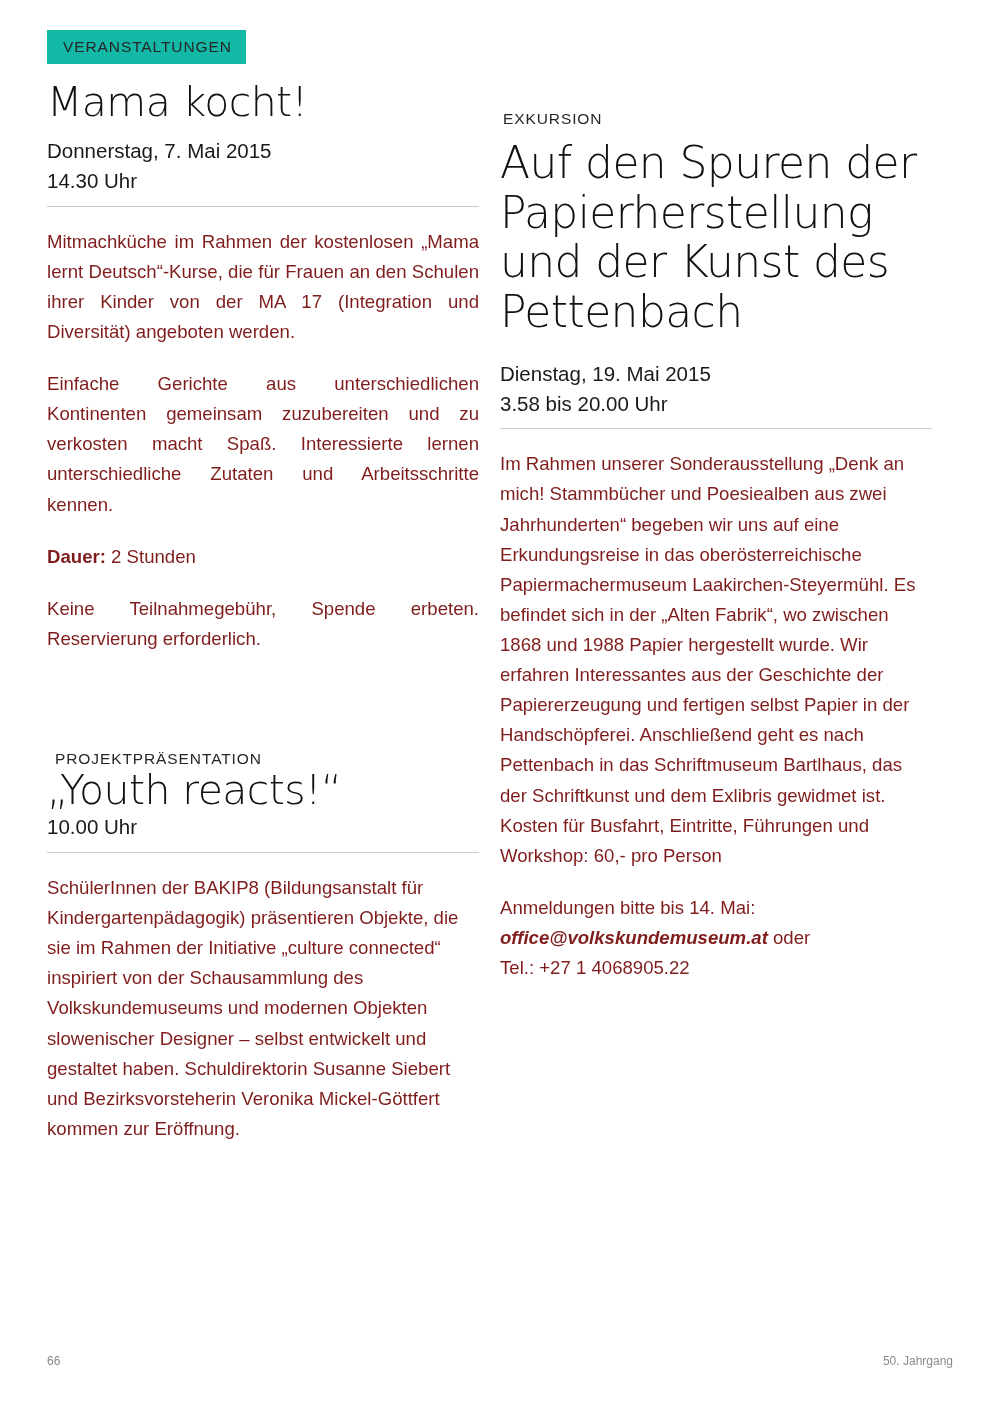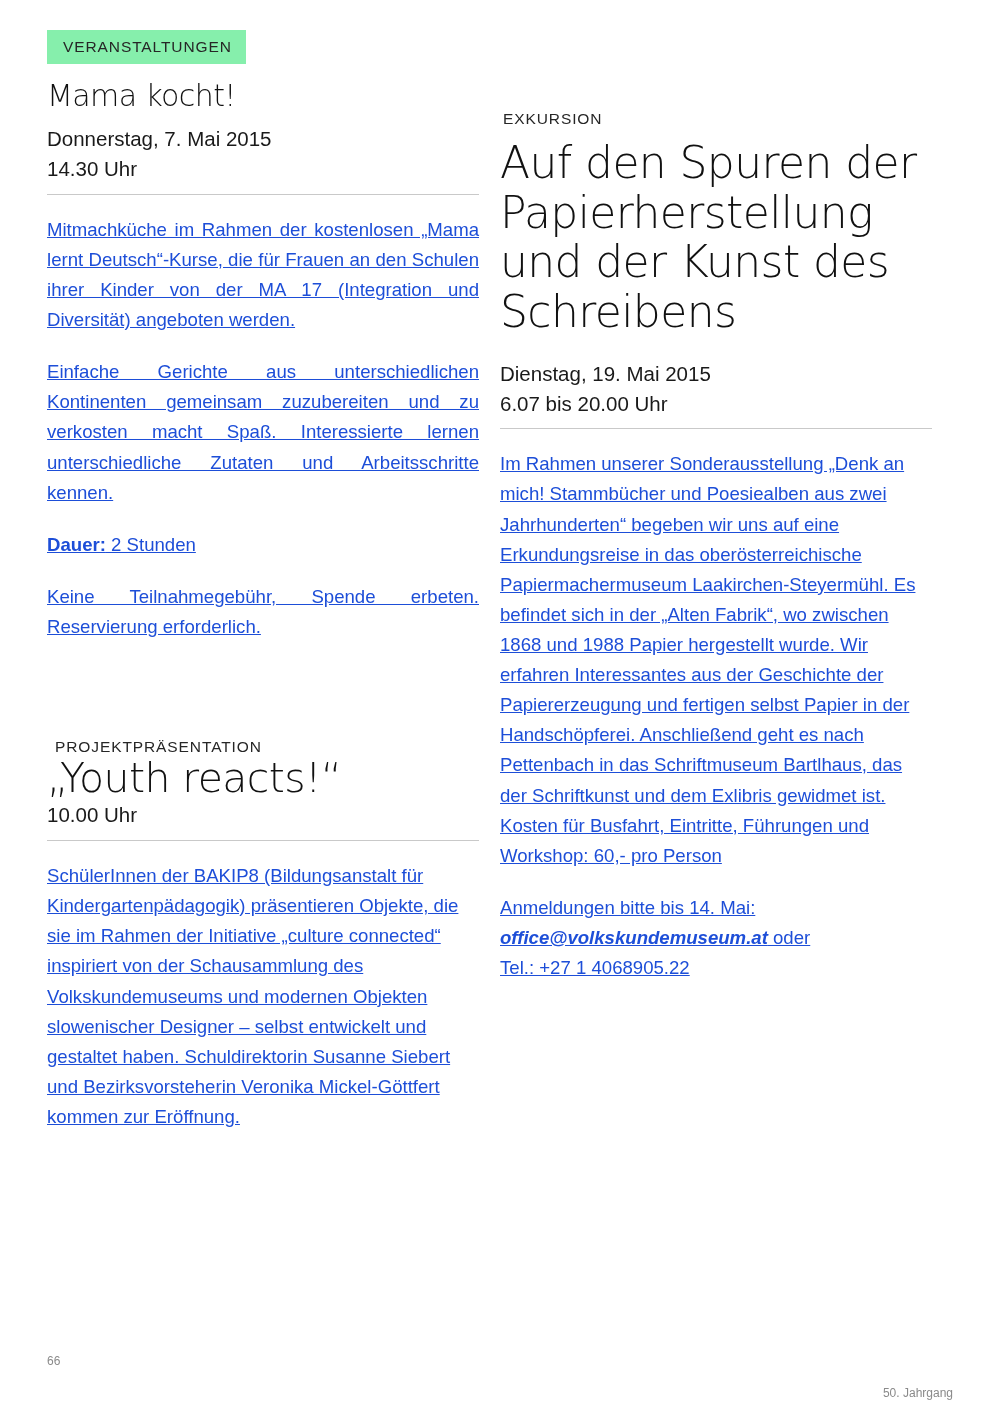--- a/index.html
+++ b/index.html
@@ -42,21 +42,21 @@
   .col-right {
     position: absolute;
     left: 500px;
     top: 110px;
     width: 432px;
   }
 
   
   .tag {
     display: inline-block;
-    background: #86efac;
+    background: #14b8a6;
     color: #262626;
     font-size: 15.5px;
     letter-spacing: 0.9px;
     padding: 8px 14px 8px 16px;
     margin-bottom: 16px;
     font-weight: 400;
   }
 
   .kicker {
     font-size: 15.5px;
@@ -68,21 +68,21 @@
 
   .kicker.right {
     padding-left: 3px;
     margin-bottom: 10px;
   }
 
   
   h1.title {
     font-family: "DejaVu Sans", sans-serif;
     font-weight: 300;
-    font-size: 30px;
+    font-size: 41px;
     line-height: 1.08;
     margin: 0 0 12px 0;
     letter-spacing: -0.6px;
     color: #111;
   }
 
   h1.title.big {
     font-size: 44px;
     line-height: 1.13;
     margin-bottom: 22px;
@@ -105,22 +105,21 @@
     border: none;
     border-top: 1px solid #c9c9c9;
     margin: 8px 0 20px 0;
     width: 100%;
   }
 
   p.body {
     font-size: 18.6px;
     line-height: 1.62;
     margin: 0 0 22px 0;
-    color: #1d4ed8;
-    text-decoration: underline;
+    color: #7f1d1d;
   }
 
   p.body.justify {
     text-align: justify;
     text-justify: inter-word;
   }
 
   .strong {
     font-weight: 700;
   }
@@ -145,21 +144,20 @@
   }
   .footer .page-num {
     position: absolute;
     left: 0;
     top: 0;
   }
   .footer .volume {
     position: absolute;
     right: 0;
     top: 0;
-    margin-top: 32px;
   }
 </style>
 </head>
 <body>
 
 <div class="page">
 
   <div class="columns">
 
     <div class="col-left">
@@ -192,24 +190,24 @@
         <hr class="rule">
         <p class="body">SchülerInnen der BAKIP8 (Bildungsanstalt für Kindergartenpädagogik) präsentieren Objekte, die sie im Rahmen der Initiative „culture connected“ inspiriert von der Schausammlung des Volkskundemuseums und modernen Objekten slowenischer Designer – selbst entwickelt und gestaltet haben. Schuldirektorin Susanne Siebert und Bezirksvorsteherin Veronika Mickel-Göttfert kommen zur Eröffnung.</p>
       </div>
 
     </div>
 
     <div class="col-right">
 
       <div>
         <div class="kicker right">EXKURSION</div>
-        <h1 class="title big">Auf den Spuren der Papierherstellung und der Kunst des Schreibens</h1>
+        <h1 class="title big">Auf den Spuren der Papierherstellung und der Kunst des Pettenbach</h1>
         <div class="datetime">
           <div>Dienstag, 19. Mai 2015</div>
-          <div>6.07 bis 20.00 Uhr</div>
+          <div>3.58 bis 20.00 Uhr</div>
         </div>
         <hr class="rule">
         <p class="body">Im Rahmen unserer Sonderausstellung „Denk an mich! Stammbücher und Poesiealben aus zwei Jahrhunderten“ begeben wir uns auf eine Erkundungsreise in das oberösterreichische Papiermachermuseum Laakirchen-Steyermühl. Es befindet sich in der „Alten Fabrik“, wo zwischen 1868 und 1988 Papier hergestellt wurde. Wir erfahren Interessantes aus der Geschichte der Papiererzeugung und fertigen selbst Papier in der Handschöpferei. Anschließend geht es nach Pettenbach in das Schriftmuseum Bartlhaus, das der Schriftkunst und dem Exlibris gewidmet ist. Kosten für Busfahrt, Eintritte, Führungen und Workshop: 60,- pro Person</p>
         <p class="body">
           <span>Anmeldungen bitte bis 14. Mai:</span><br>
           <span class="italic-bold">office@volkskundemuseum.at</span><span> oder</span><br>
           <span>Tel.: +27 1 4068905.22</span>
         </p>
       </div>
 

